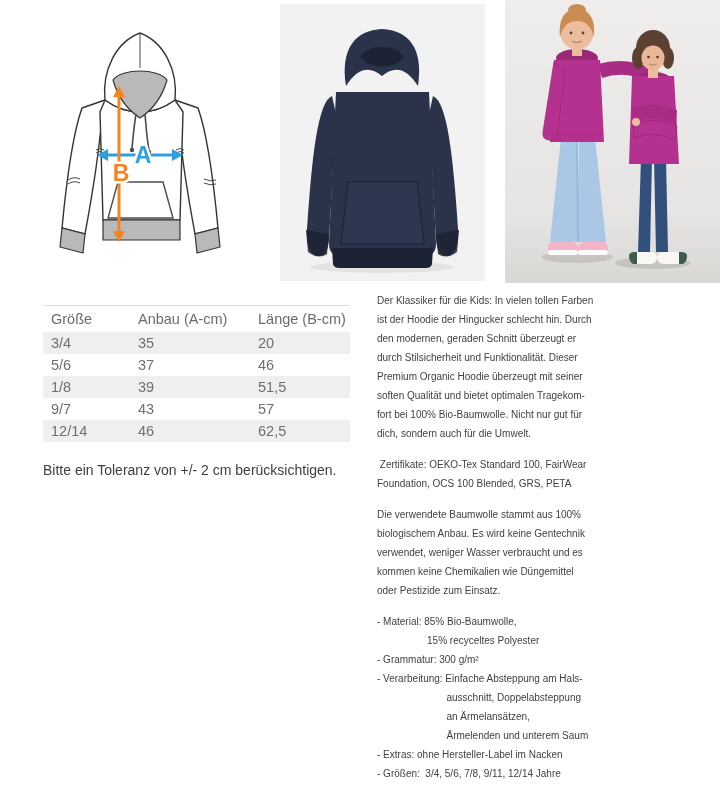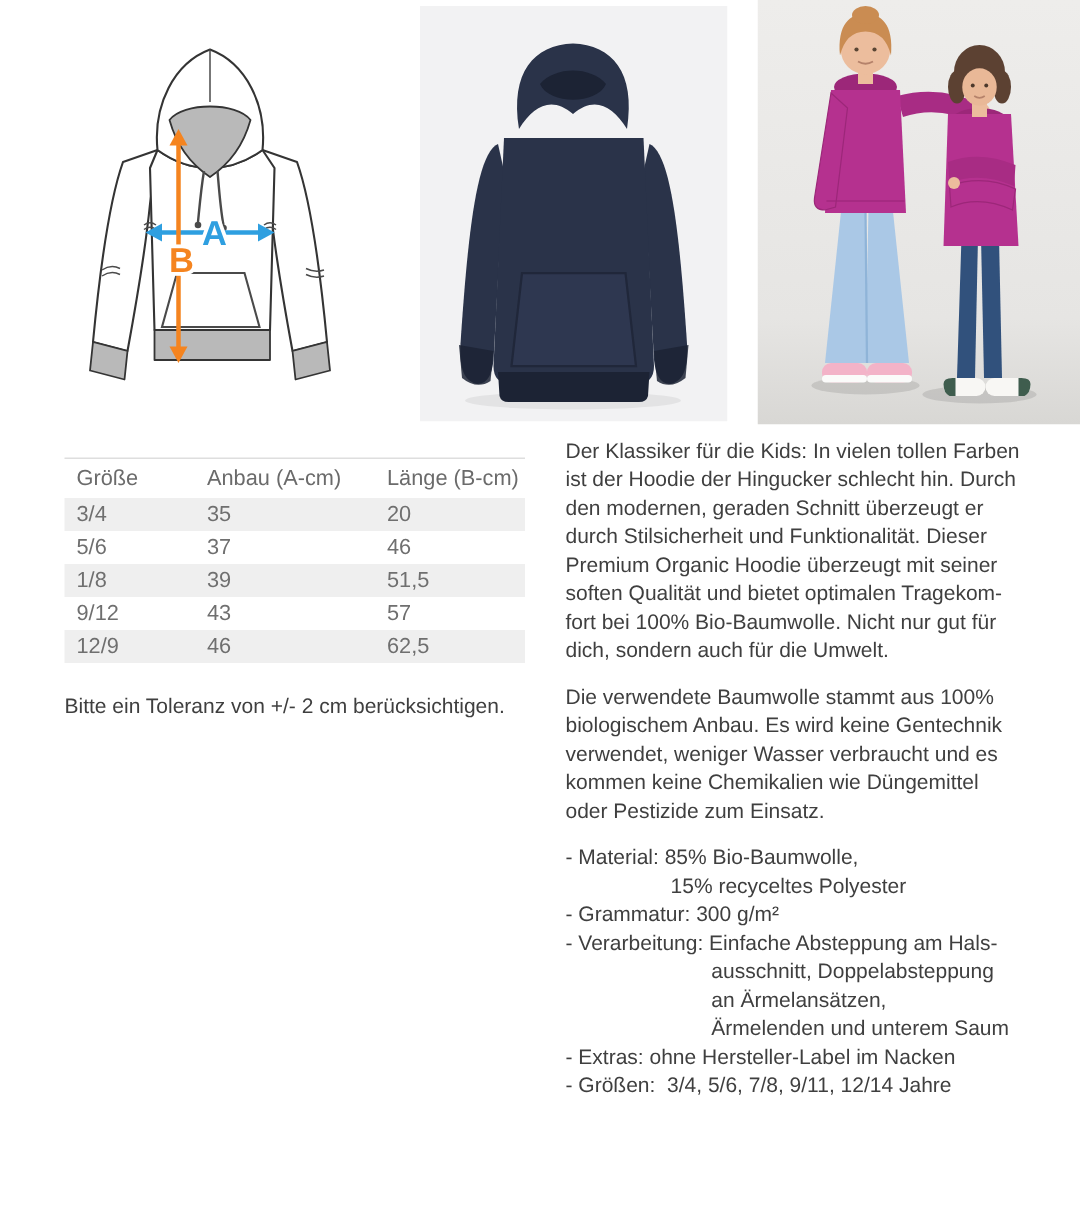--- a/index.html
+++ b/index.html
@@ -17,21 +17,21 @@
         font-size:14.5px;color:var(--text-gray,#6f6f6f);table-layout:fixed;}
   table.size-table col.c1{width:87px;} table.size-table col.c2{width:120px;}
   table.size-table th{font-weight:normal;text-align:left;padding:5px 0 5px 8px;
         border-top:1px solid #dedede;color:#6b6b6b;margin-left:20px;}
   table.size-table td{padding:3px 0 3px 8px;height:16px;}
   table.size-table tbody tr:nth-child(odd){background:var(--table-stripe,#efefef);}
 
   .tolerance-note{position:absolute;left:43px;top:462px;font-size:14px;color:var(--text-dark,#3f3f3f);}
 
   
-  .desc-col{position:absolute;left:377px;top:291px;width:340px;font-size:14px;
+  .desc-col{position:absolute;left:377px;top:291px;width:340px;font-size:10px;
         line-height:19px;color:var(--text-dark,#3f3f3f);}
   .desc-col p{margin:0 0 12px 0;white-space:pre;}
   .desc-col p:last-child{margin-bottom:0;}
 
   
   .ln{fill:#ffffff;stroke:#343434;stroke-width:1.4;stroke-linejoin:round;}
   .gray{fill:#b9b9b9;stroke:#343434;stroke-width:1.2;stroke-linejoin:round;}
   .thin{fill:none;stroke:#4a4a4a;stroke-width:1;}
   .mlabel{font-family:"Liberation Sans",sans-serif;font-weight:bold;font-size:23px;
         paint-order:stroke;stroke:#ffffff;stroke-width:5px;text-anchor:middle;}
@@ -187,43 +187,45 @@
         <td>5/6</td>
         <td>37</td>
         <td>46</td>
       </tr>
       <tr>
         <td>1/8</td>
         <td>39</td>
         <td>51,5</td>
       </tr>
       <tr>
-        <td>9/12</td>
+        <td>9/7</td>
         <td>43</td>
         <td>57</td>
       </tr>
       <tr>
-        <td>12/9</td>
+        <td>12/14</td>
         <td>46</td>
         <td>62,5</td>
       </tr>
     </tbody>
   </table>
 
   <div class="tolerance-note">Bitte ein Toleranz von +/- 2 cm berücksichtigen.</div>
 
   <div class="desc-col">
     <p>Der Klassiker für die Kids: In vielen tollen Farben
 ist der Hoodie der Hingucker schlecht hin. Durch
 den modernen, geraden Schnitt überzeugt er
 durch Stilsicherheit und Funktionalität. Dieser
 Premium Organic Hoodie überzeugt mit seiner
 soften Qualität und bietet optimalen Tragekom-
 fort bei 100% Bio-Baumwolle. Nicht nur gut für
 dich, sondern auch für die Umwelt.</p>
+    <p> Zertifikate: OEKO-Tex Standard 100, FairWear
+Foundation, OCS 100 Blended, GRS, PETA</p>
     <p>Die verwendete Baumwolle stammt aus 100%
 biologischem Anbau. Es wird keine Gentechnik
 verwendet, weniger Wasser verbraucht und es
 kommen keine Chemikalien wie Düngemittel
 oder Pestizide zum Einsatz.</p>
     <p>- Material: 85% Bio-Baumwolle,
                   15% recyceltes Polyester
 - Grammatur: 300 g/m²
 - Verarbeitung: Einfache Absteppung am Hals-
                          ausschnitt, Doppelabsteppung

